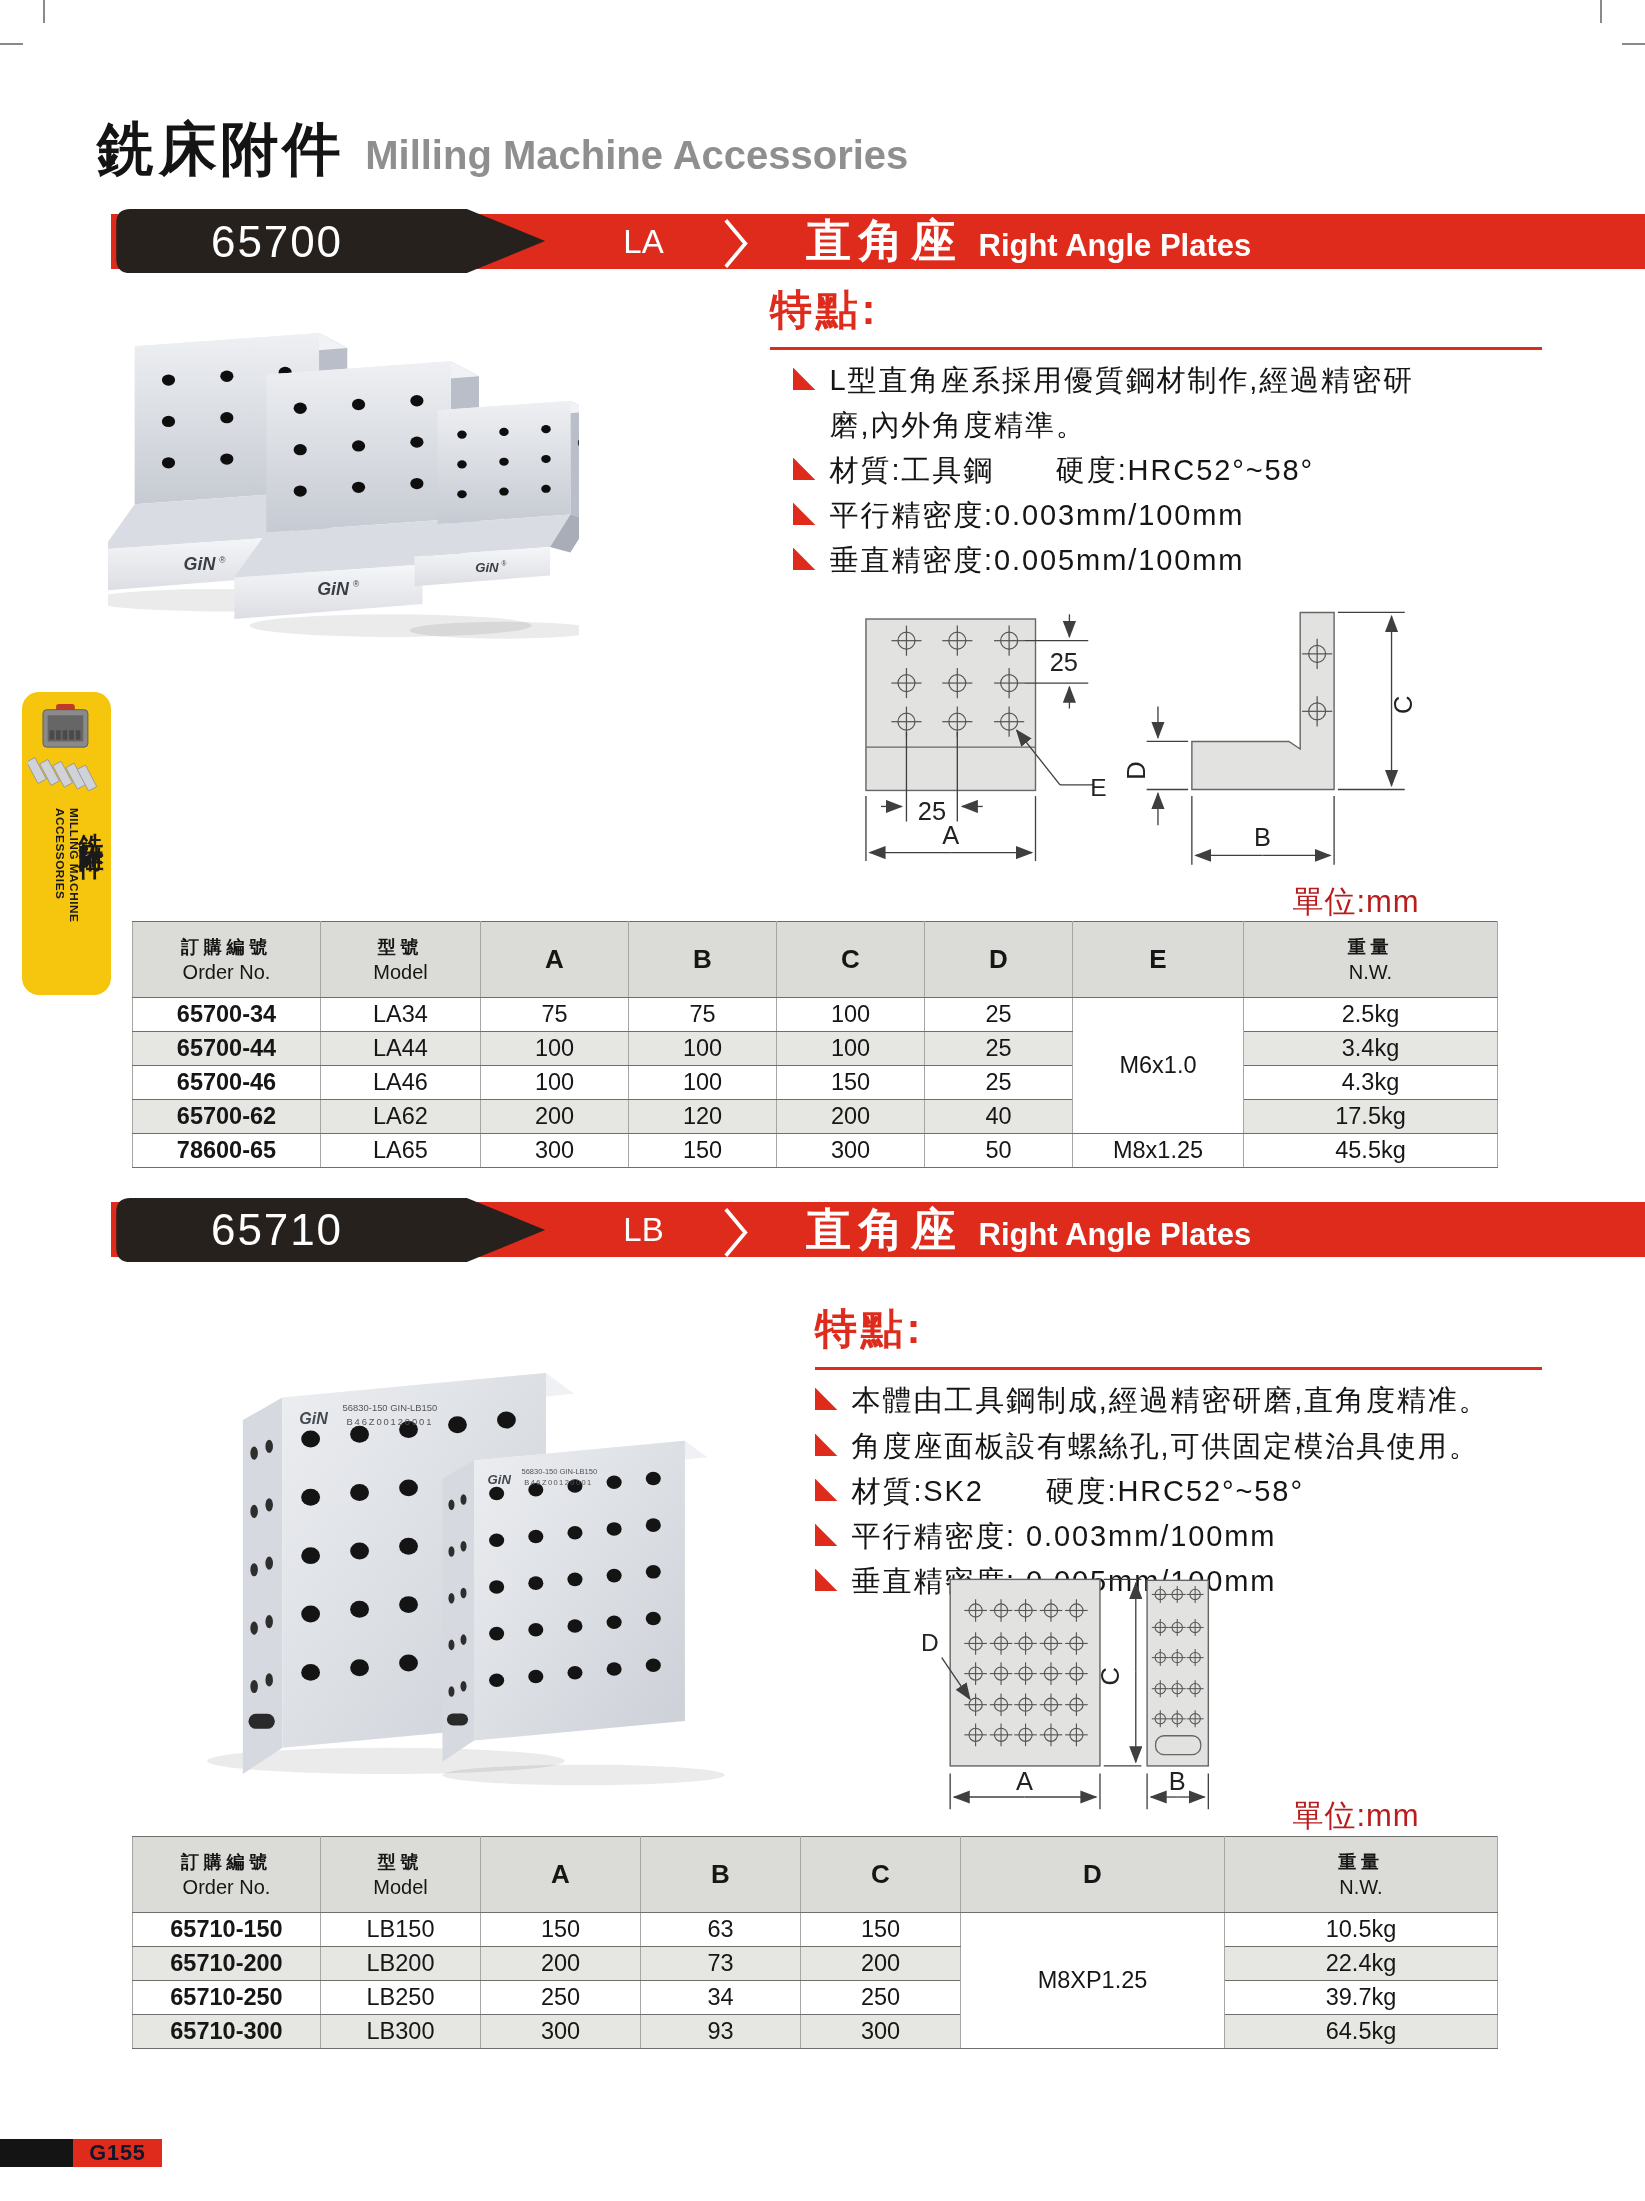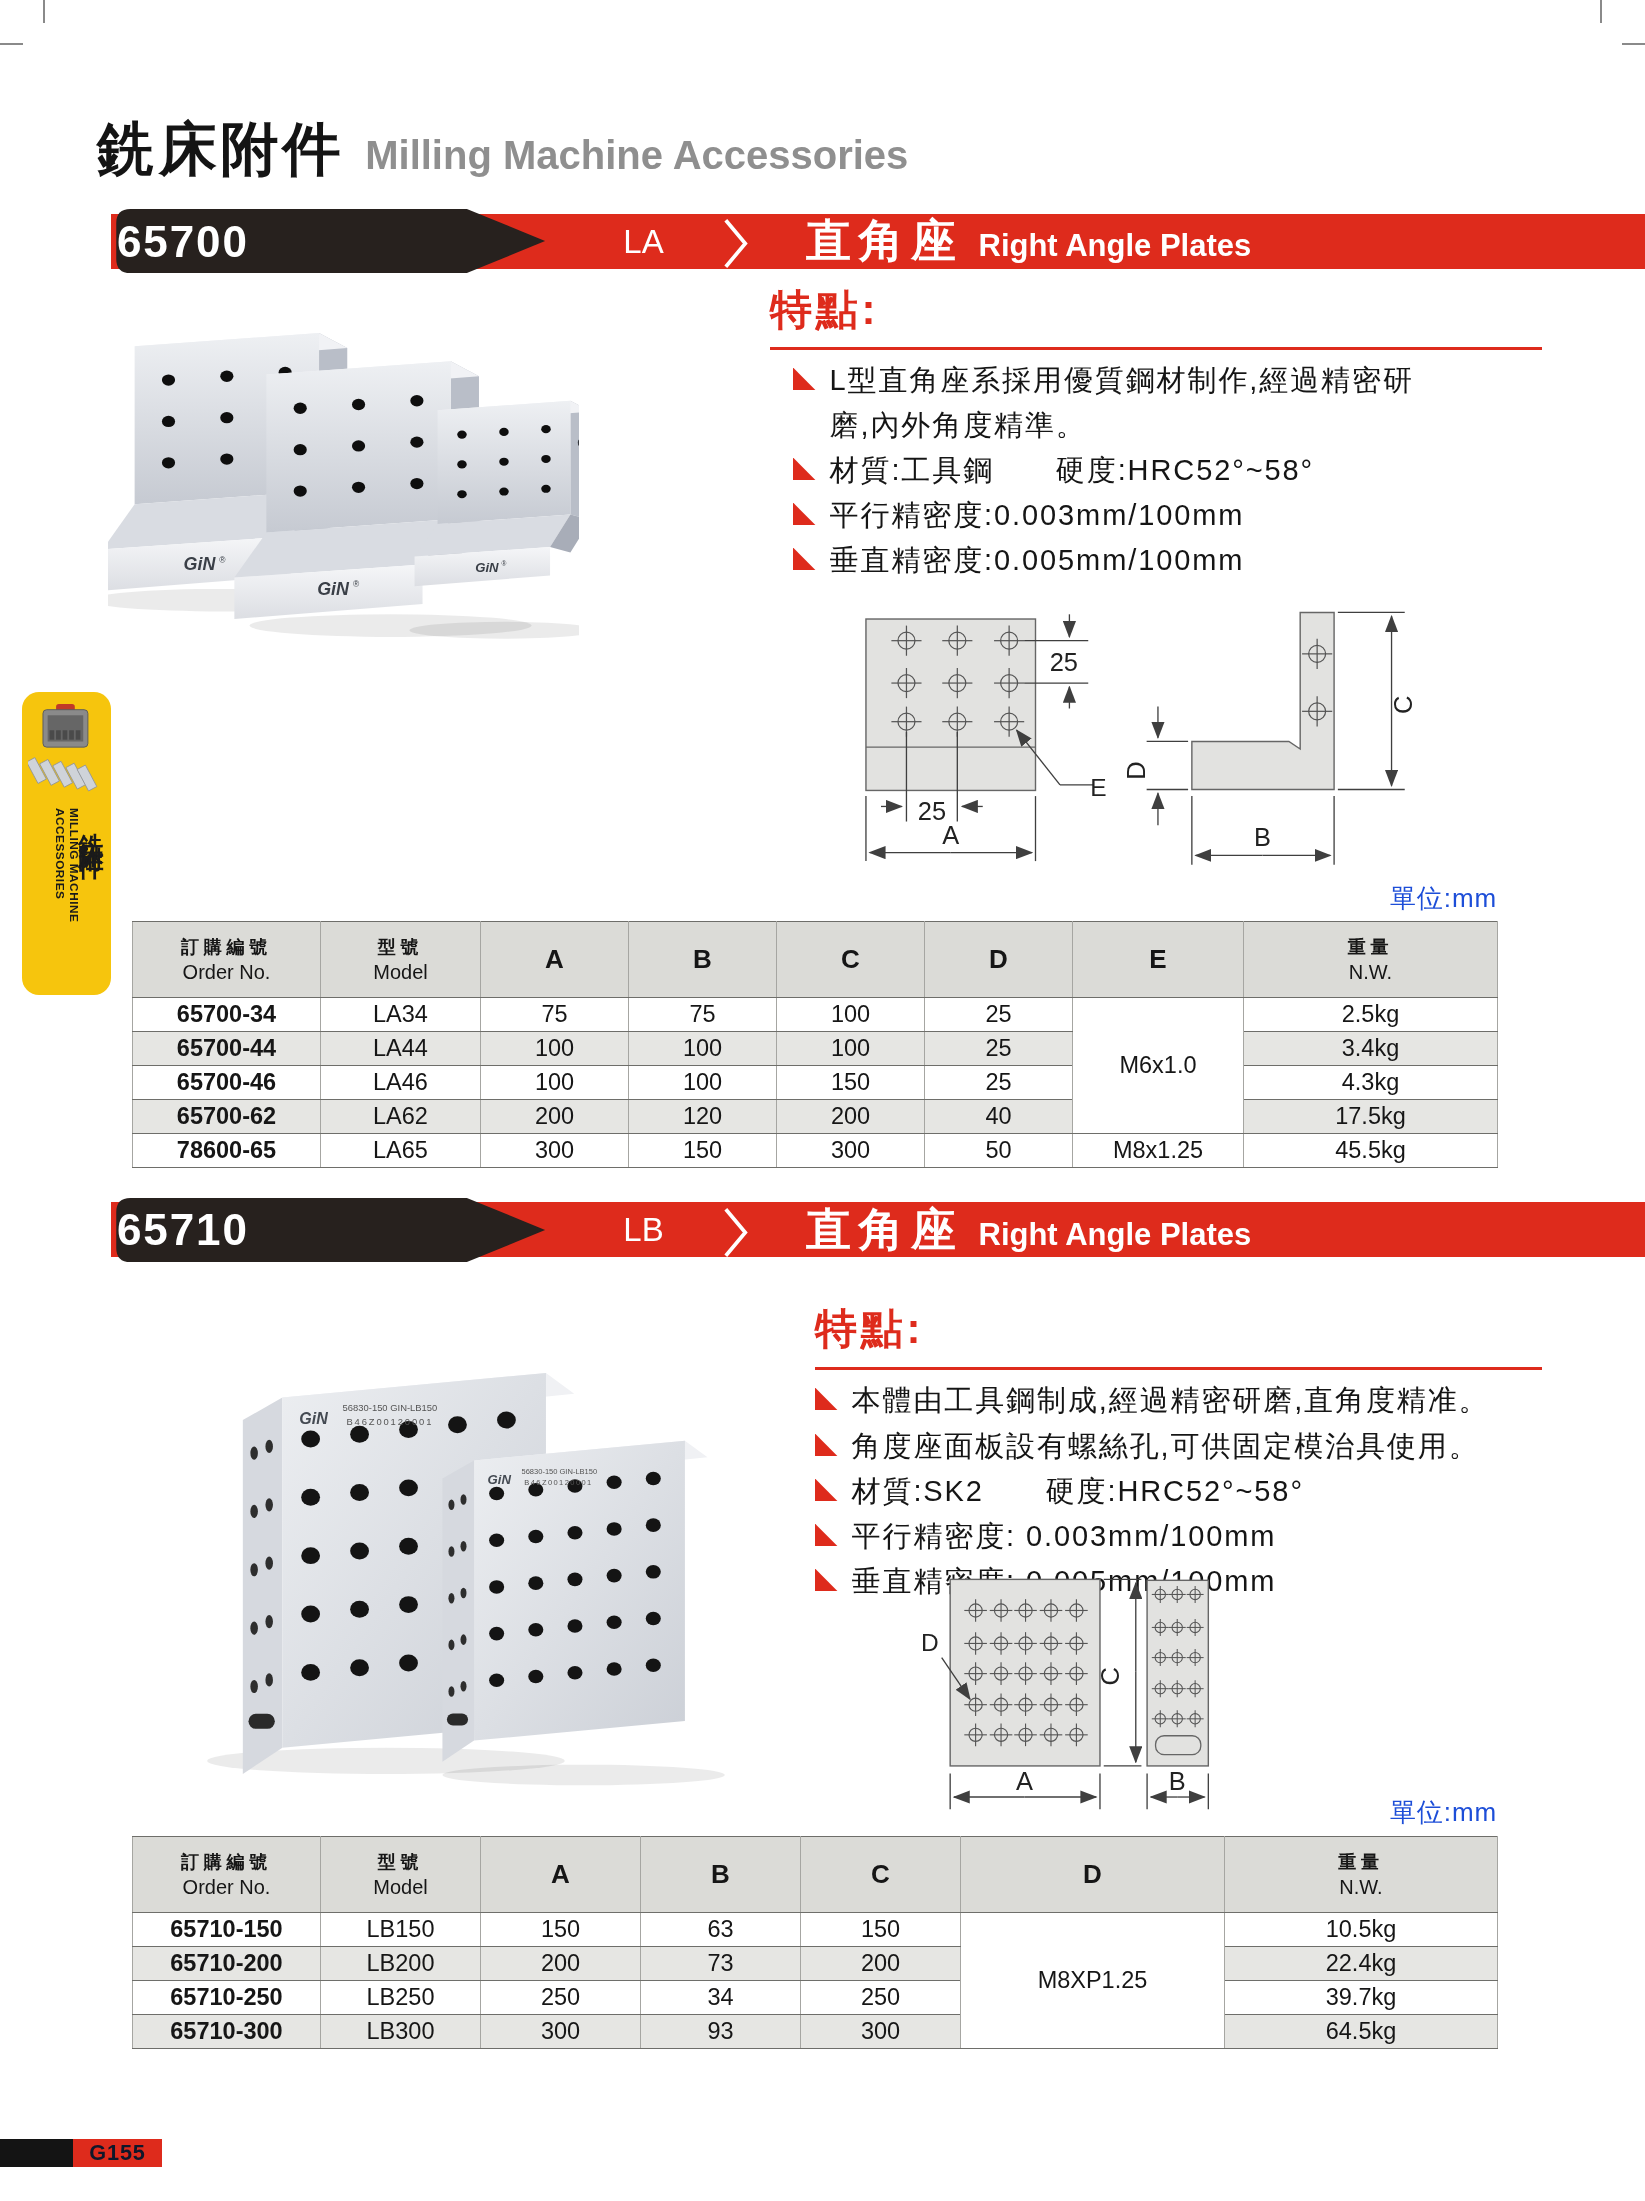--- a/index.html
+++ b/index.html
@@ -6,21 +6,21 @@
   #canvas{position:relative;width:1645px;height:2202px;background:#fff;overflow:hidden;
           font-family:"Liberation Sans","DejaVu Sans",sans-serif;color:#161616}
   .abs{position:absolute}
   .crop{position:absolute;background:#8a8a8a}
   
   .title-row{position:absolute;left:97px;top:111px;display:flex;align-items:baseline}
   .title-zh{font-size:58px;font-weight:bold;color:#141414;letter-spacing:3.8px}
   .title-en{font-size:40px;font-weight:bold;color:#8f8f8f;margin-left:21px;letter-spacing:0}
   
   .band{position:absolute;left:111px;right:0;height:55px;background:#DE2B1C}
-  .code-text{position:absolute;width:320px;text-align:left;font-size:44px;font-weight:bold;
+  .code-text{position:absolute;width:320px;text-align:center;font-size:44px;font-weight:normal;
              color:#fff;letter-spacing:1.9px;line-height:55px}
   .series-text{position:absolute;width:85px;text-align:center;font-size:33px;font-weight:normal;
                color:#fff;line-height:47px}
   .bname{position:absolute;display:flex;align-items:baseline;height:60px}
   .bname .zh{font-size:45px;font-weight:bold;color:#fff;letter-spacing:7.5px;line-height:60px}
   .bname .en{font-size:31px;font-weight:bold;color:#fff;margin-left:15px;line-height:60px}
   
   .feat-title{position:absolute;font-size:42px;font-weight:bold;color:#DE2B1C;letter-spacing:3.8px}
   .feat-rule{position:absolute;height:2.8px;background:#DE2B1C}
   .feat-line{position:absolute;display:flex;align-items:flex-start;font-size:29px;color:#151515;
@@ -34,21 +34,21 @@
       border-top:1.9px solid #6e6e6a;border-bottom:1.9px solid #6e6e6a;
       text-align:center;vertical-align:middle;padding:0}
   table.spec thead th{background:#DBDBD7;height:75px}
   .h-zh{font-size:18px;font-weight:bold;letter-spacing:4.7px}
   .h-en{font-size:20px;font-weight:normal;letter-spacing:0;margin-top:1.9px}
   .h-dim{font-size:26px;font-weight:bold}
   table.spec td{font-size:23.5px;height:33px}
   td.order{font-weight:bold}
   tr.even td{background:#E6E6E3}
   td.merge{background:#fff}
-  .unit{position:absolute;width:282px;text-align:right;font-size:26px;color:#1d4ed8;letter-spacing:0.9px}
+  .unit{position:absolute;width:282px;text-align:center;font-size:31px;color:#b91c1c;letter-spacing:0.9px}
   
   .tab{position:absolute;left:21.7px;top:692px;width:89px;height:303px;background:#F6C50D;border-radius:17px}
   .tab-zh{position:absolute;left:75px;top:812px;writing-mode:vertical-rl;font-size:25.4px;font-weight:bold;
           color:#1a1a1a;letter-spacing:7.5px}
   .tab-en{position:absolute;left:53px;top:808px;writing-mode:vertical-rl;font-size:11.8px;font-weight:bold;
           color:#1a1a1a;letter-spacing:0.5px;height:188px}
   
   .foot-bar{position:absolute;left:0;top:2139px;width:73px;height:28px;background:#141414}
   .page-badge{position:absolute;left:73px;top:2139px;width:89px;height:28px;background:#DE2B1C;
               color:#0f172a;font-size:21.7px;font-weight:bold;text-align:center;line-height:28px;letter-spacing:0.9px}

